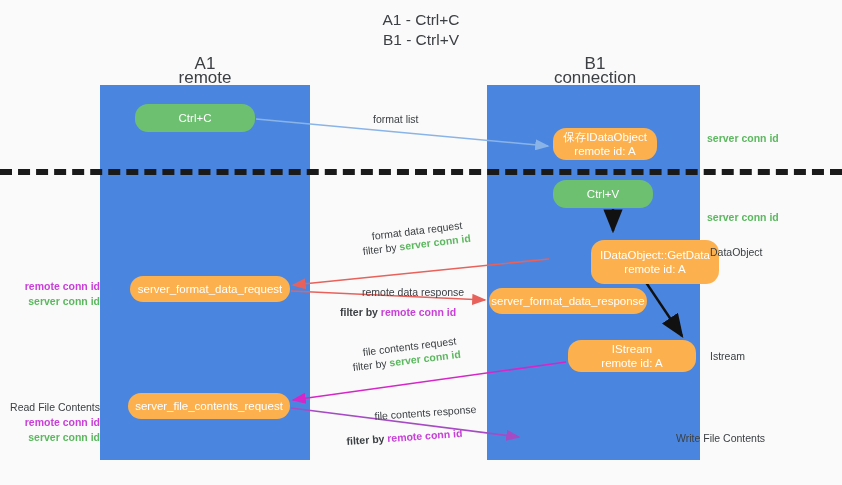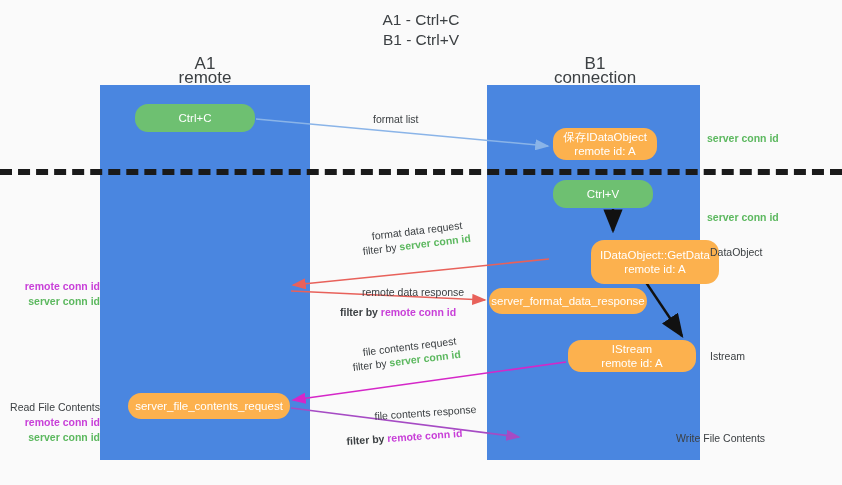--- a/index.html
+++ b/index.html
@@ -180,20 +180,21 @@
   <div class="abs" id="dashed-line"></div>
 
   <div class="abs node green" id="n-ctrlc">Ctrl+C</div>
   <div class="abs node orange" id="n-idata">保存IDataObject
 remote id: A</div>
   <div class="abs node green" id="n-ctrlv">Ctrl+V</div>
   <div class="abs node orange" id="n-getdata">IDataObject::GetData
 remote id: A</div>
   <div class="abs node orange" id="n-istream">IStream
 remote id: A</div>
+  <div class="abs node orange" id="n-sfdreq">server_format_data_request</div>
   <div class="abs node orange" id="n-sfdres">server_format_data_response</div>
   <div class="abs node orange" id="n-sfcreq">server_file_contents_request</div>
 
   <div class="abs lbl" id="l-format-list">format list</div>
 
   <div class="abs lbl" id="l-fdreq">format data request</div>
   <div class="abs lbl" id="l-fdreq2"><span>filter by </span><span class="green-t">server conn id</span></div>
 
   <div class="abs lbl" id="l-fdres">remote data response</div>
   <div class="abs lbl bold-d" id="l-fdres2"><span>filter by </span><span class="purple-t">remote conn id</span></div>

